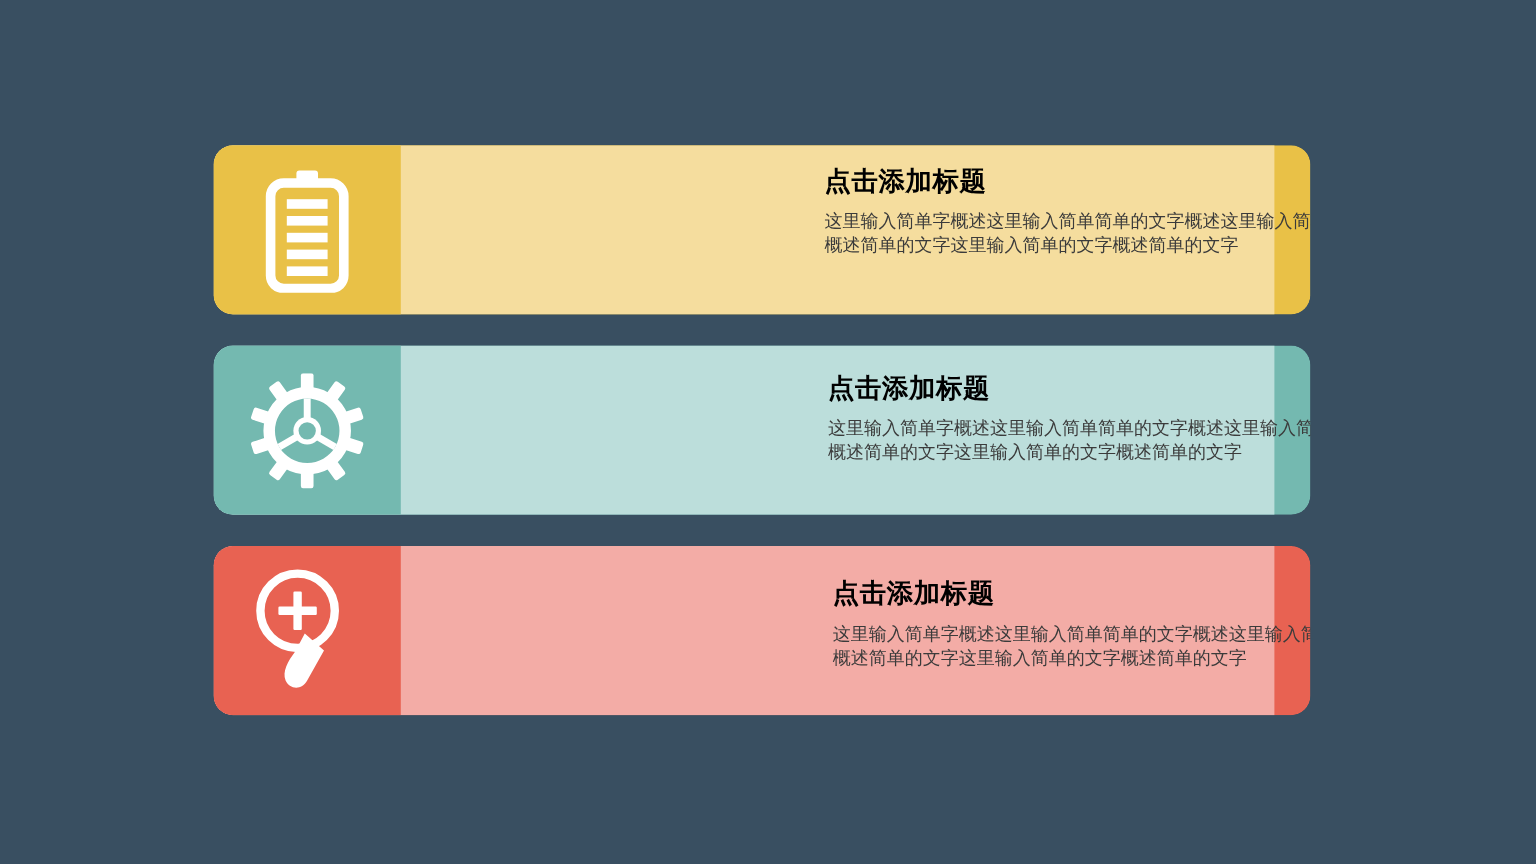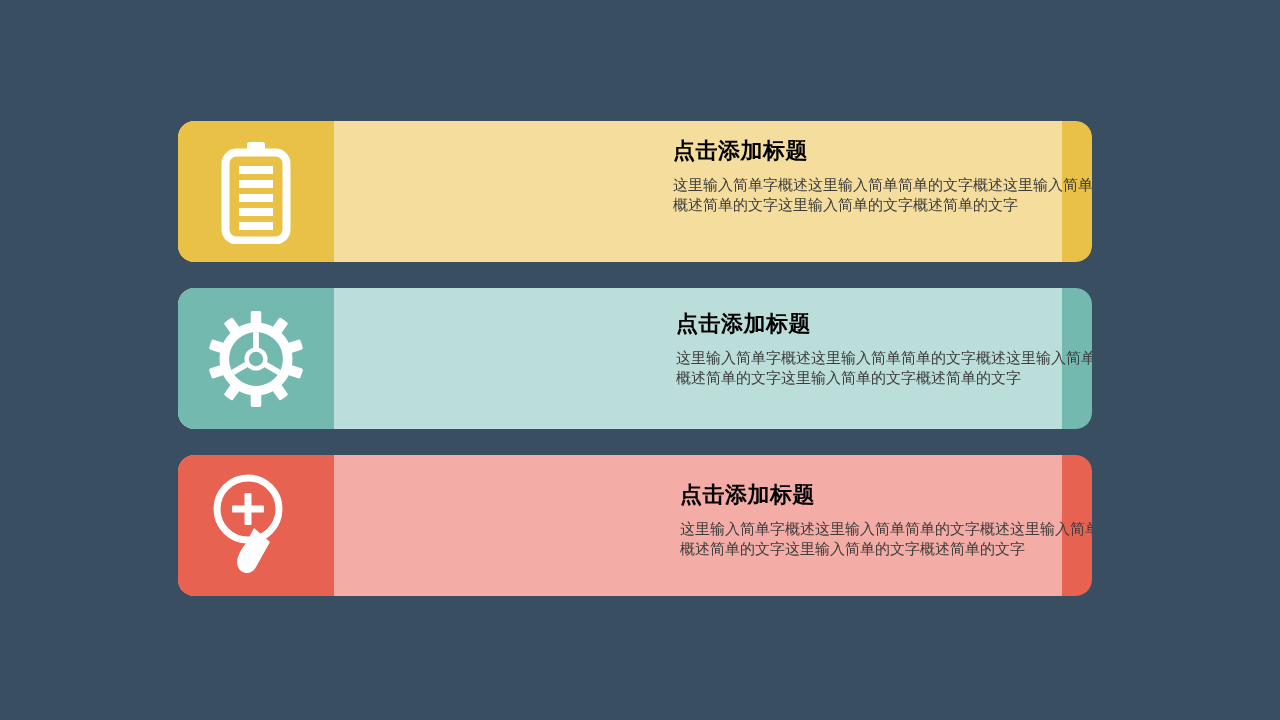--- a/index.html
+++ b/index.html
@@ -59,21 +59,21 @@
     align-items: center;
     justify-content: center;
   }
   .icon-svg {
     display: block;
   }
   .row-text {
     position: absolute;
     top: 0;
     height: 141px;
-    left: 156px;
+    left: 170px;
     right: 30px;
     padding-left: 16px;
   }
   .row-title {
     font-size: 22px;
     font-weight: bold;
     color: #000000;
     line-height: 1.1;
     letter-spacing: 0.5px;
     white-space: nowrap;

